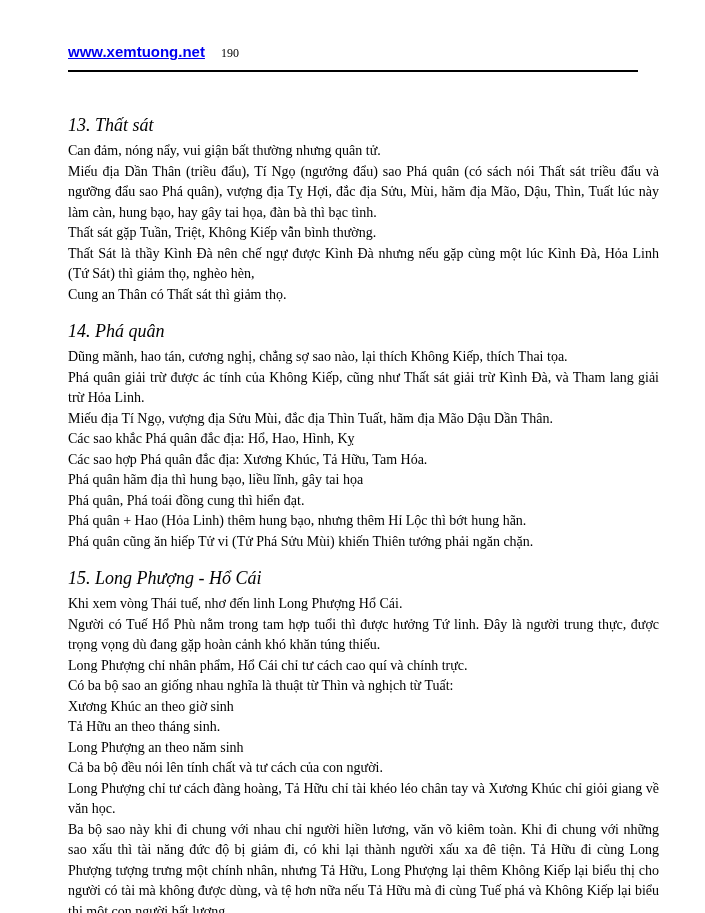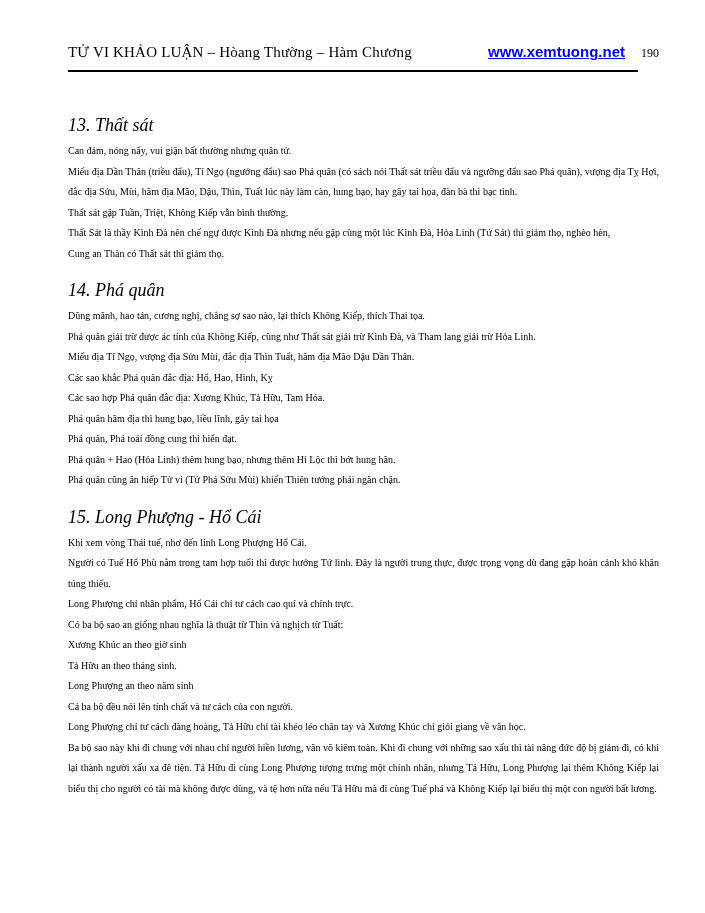--- a/index.html
+++ b/index.html
@@ -42,33 +42,32 @@
   .content { margin-top: 42px; }
   .section-heading {
     font-size: 18px;
     font-style: italic;
     font-weight: normal;
     line-height: 22px;
     margin: 0 0 5px 0;
   }
   .section + .section { margin-top: 15px; }
   .section p {
-    font-size: 10px;
+    font-size: 14px;
     line-height: 20.5px;
     margin: 0;
     text-align: justify;
   }
 </style>
 </head>
 <body>
 
 <div class="page">
 
   <div class="header">
-    <span class="header-title">TỬ VI KHẢO LUẬN – Hòang Thường – Hàm Chương</span>
     <span class="header-right">
       <a class="header-link">www.xemtuong.net</a>
       <span class="page-number">190</span>
     </span>
   </div>
 
   <hr class="header-rule">
 
   <div class="content">
 

